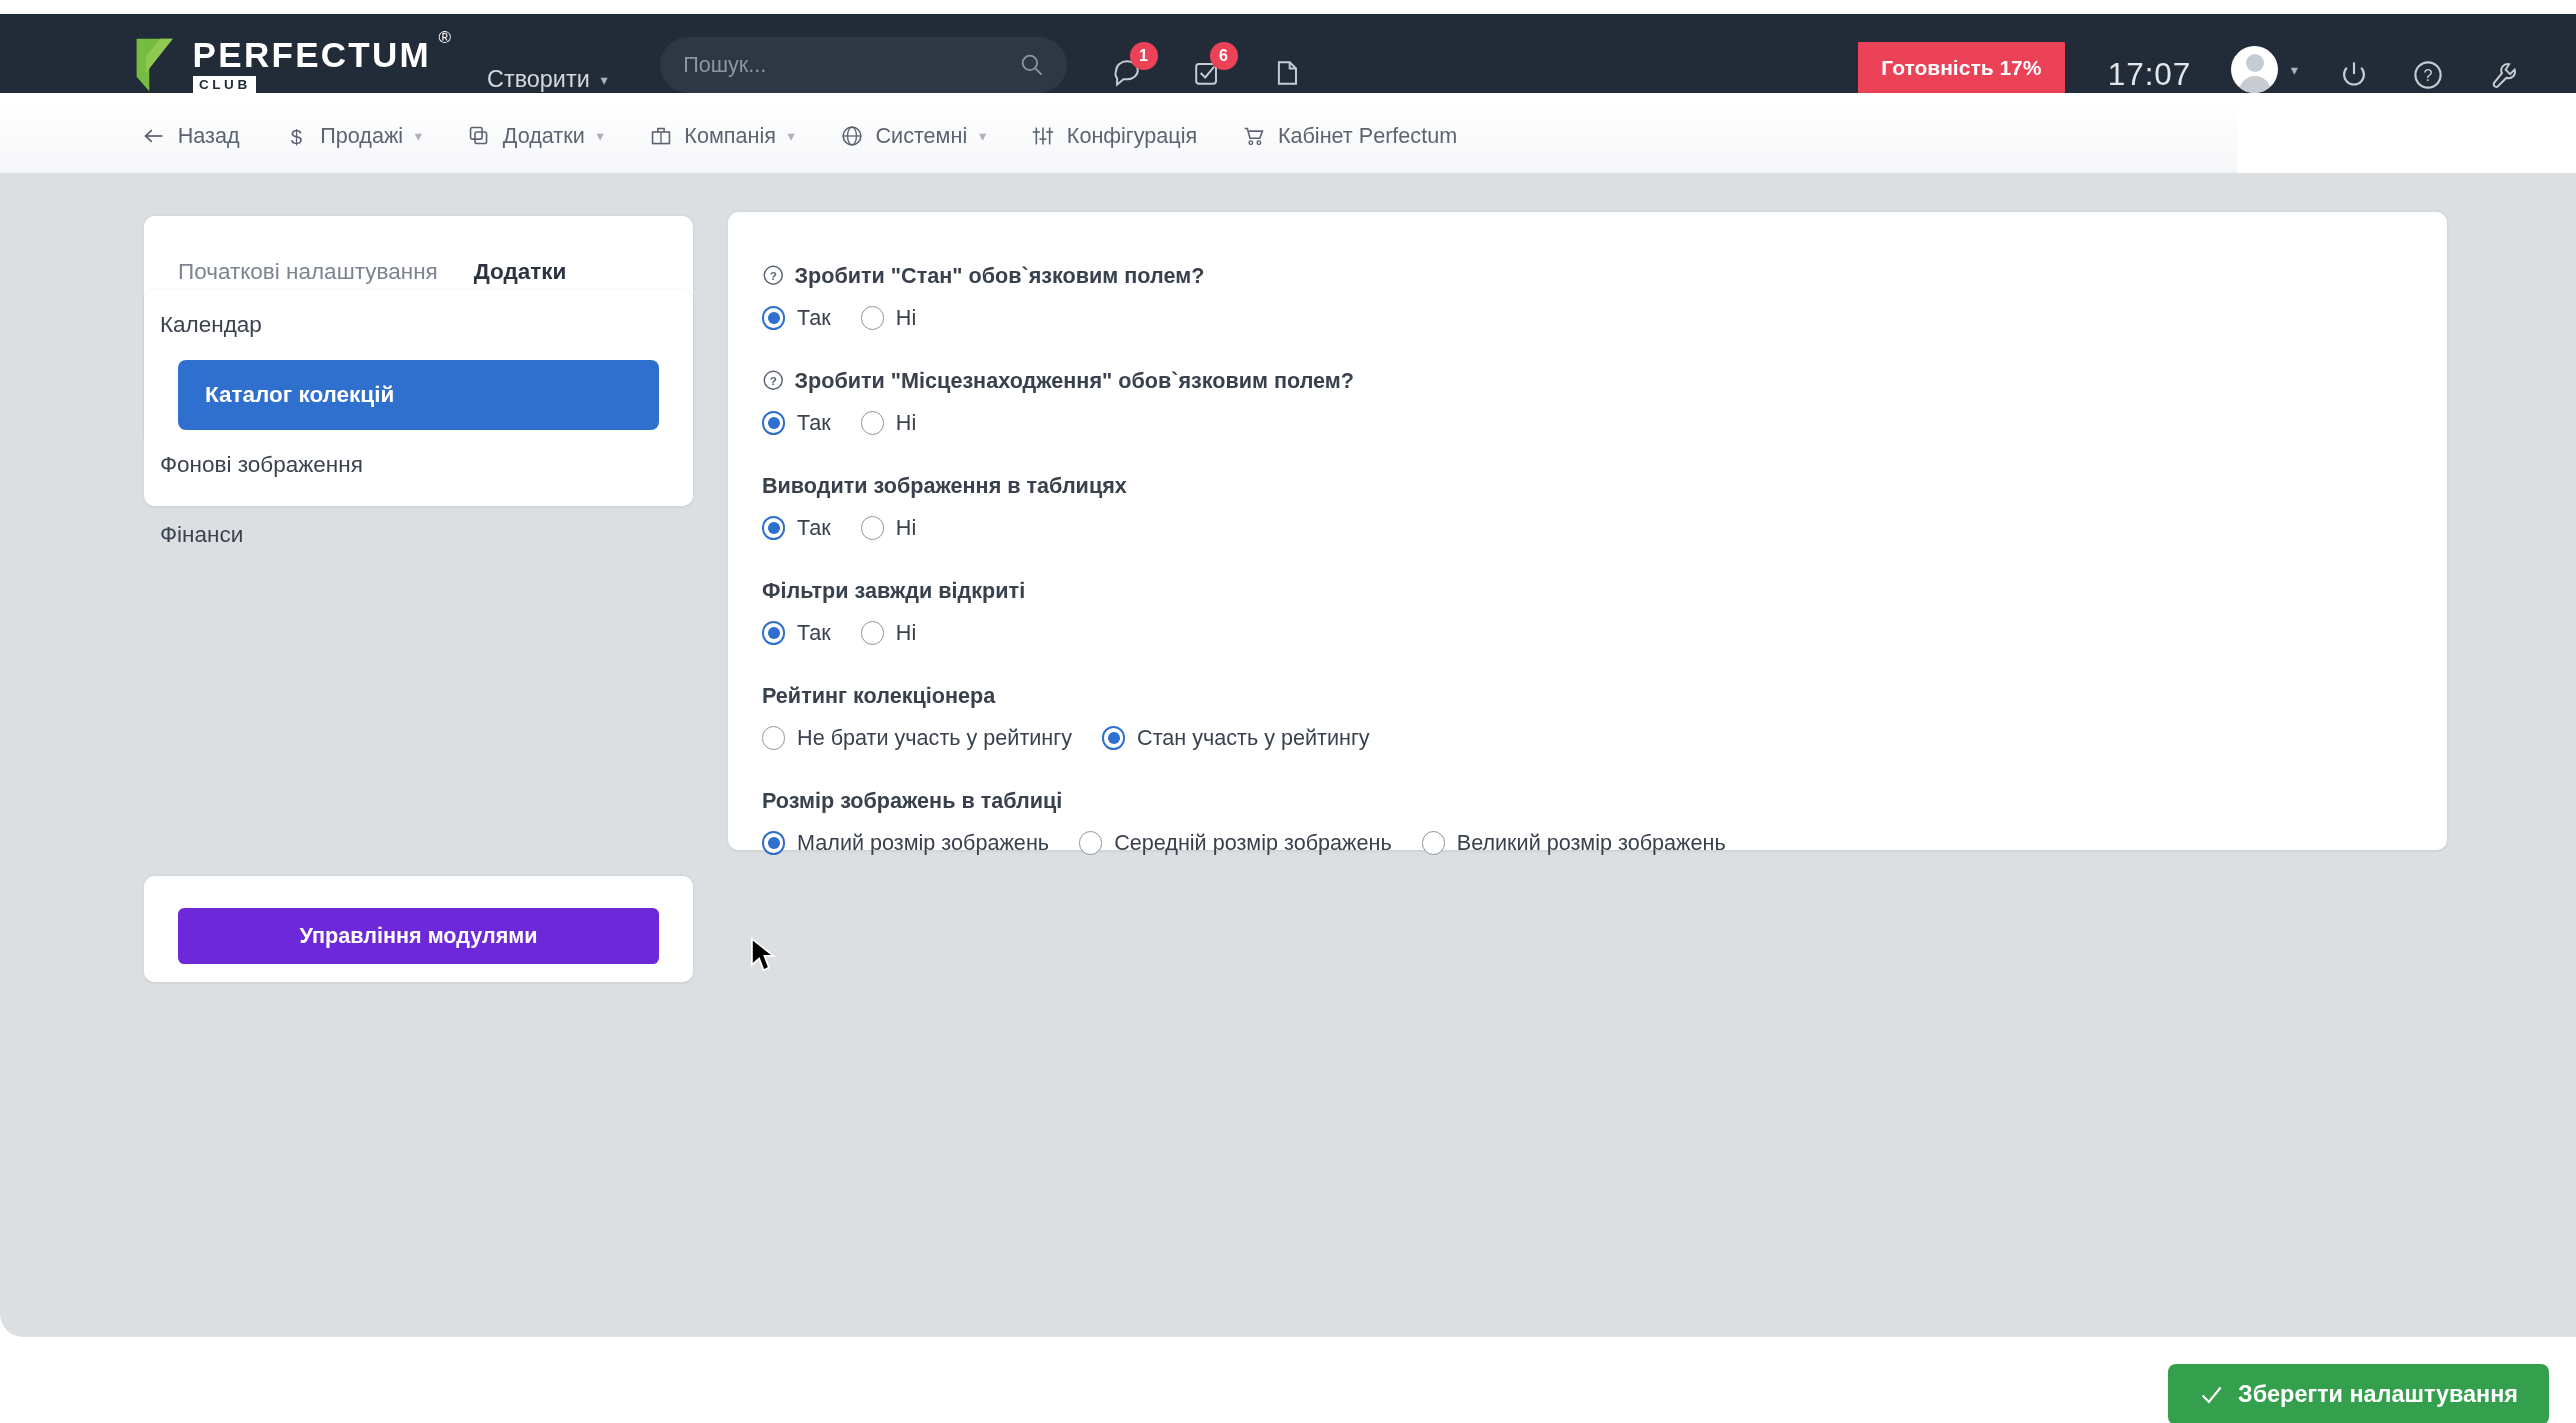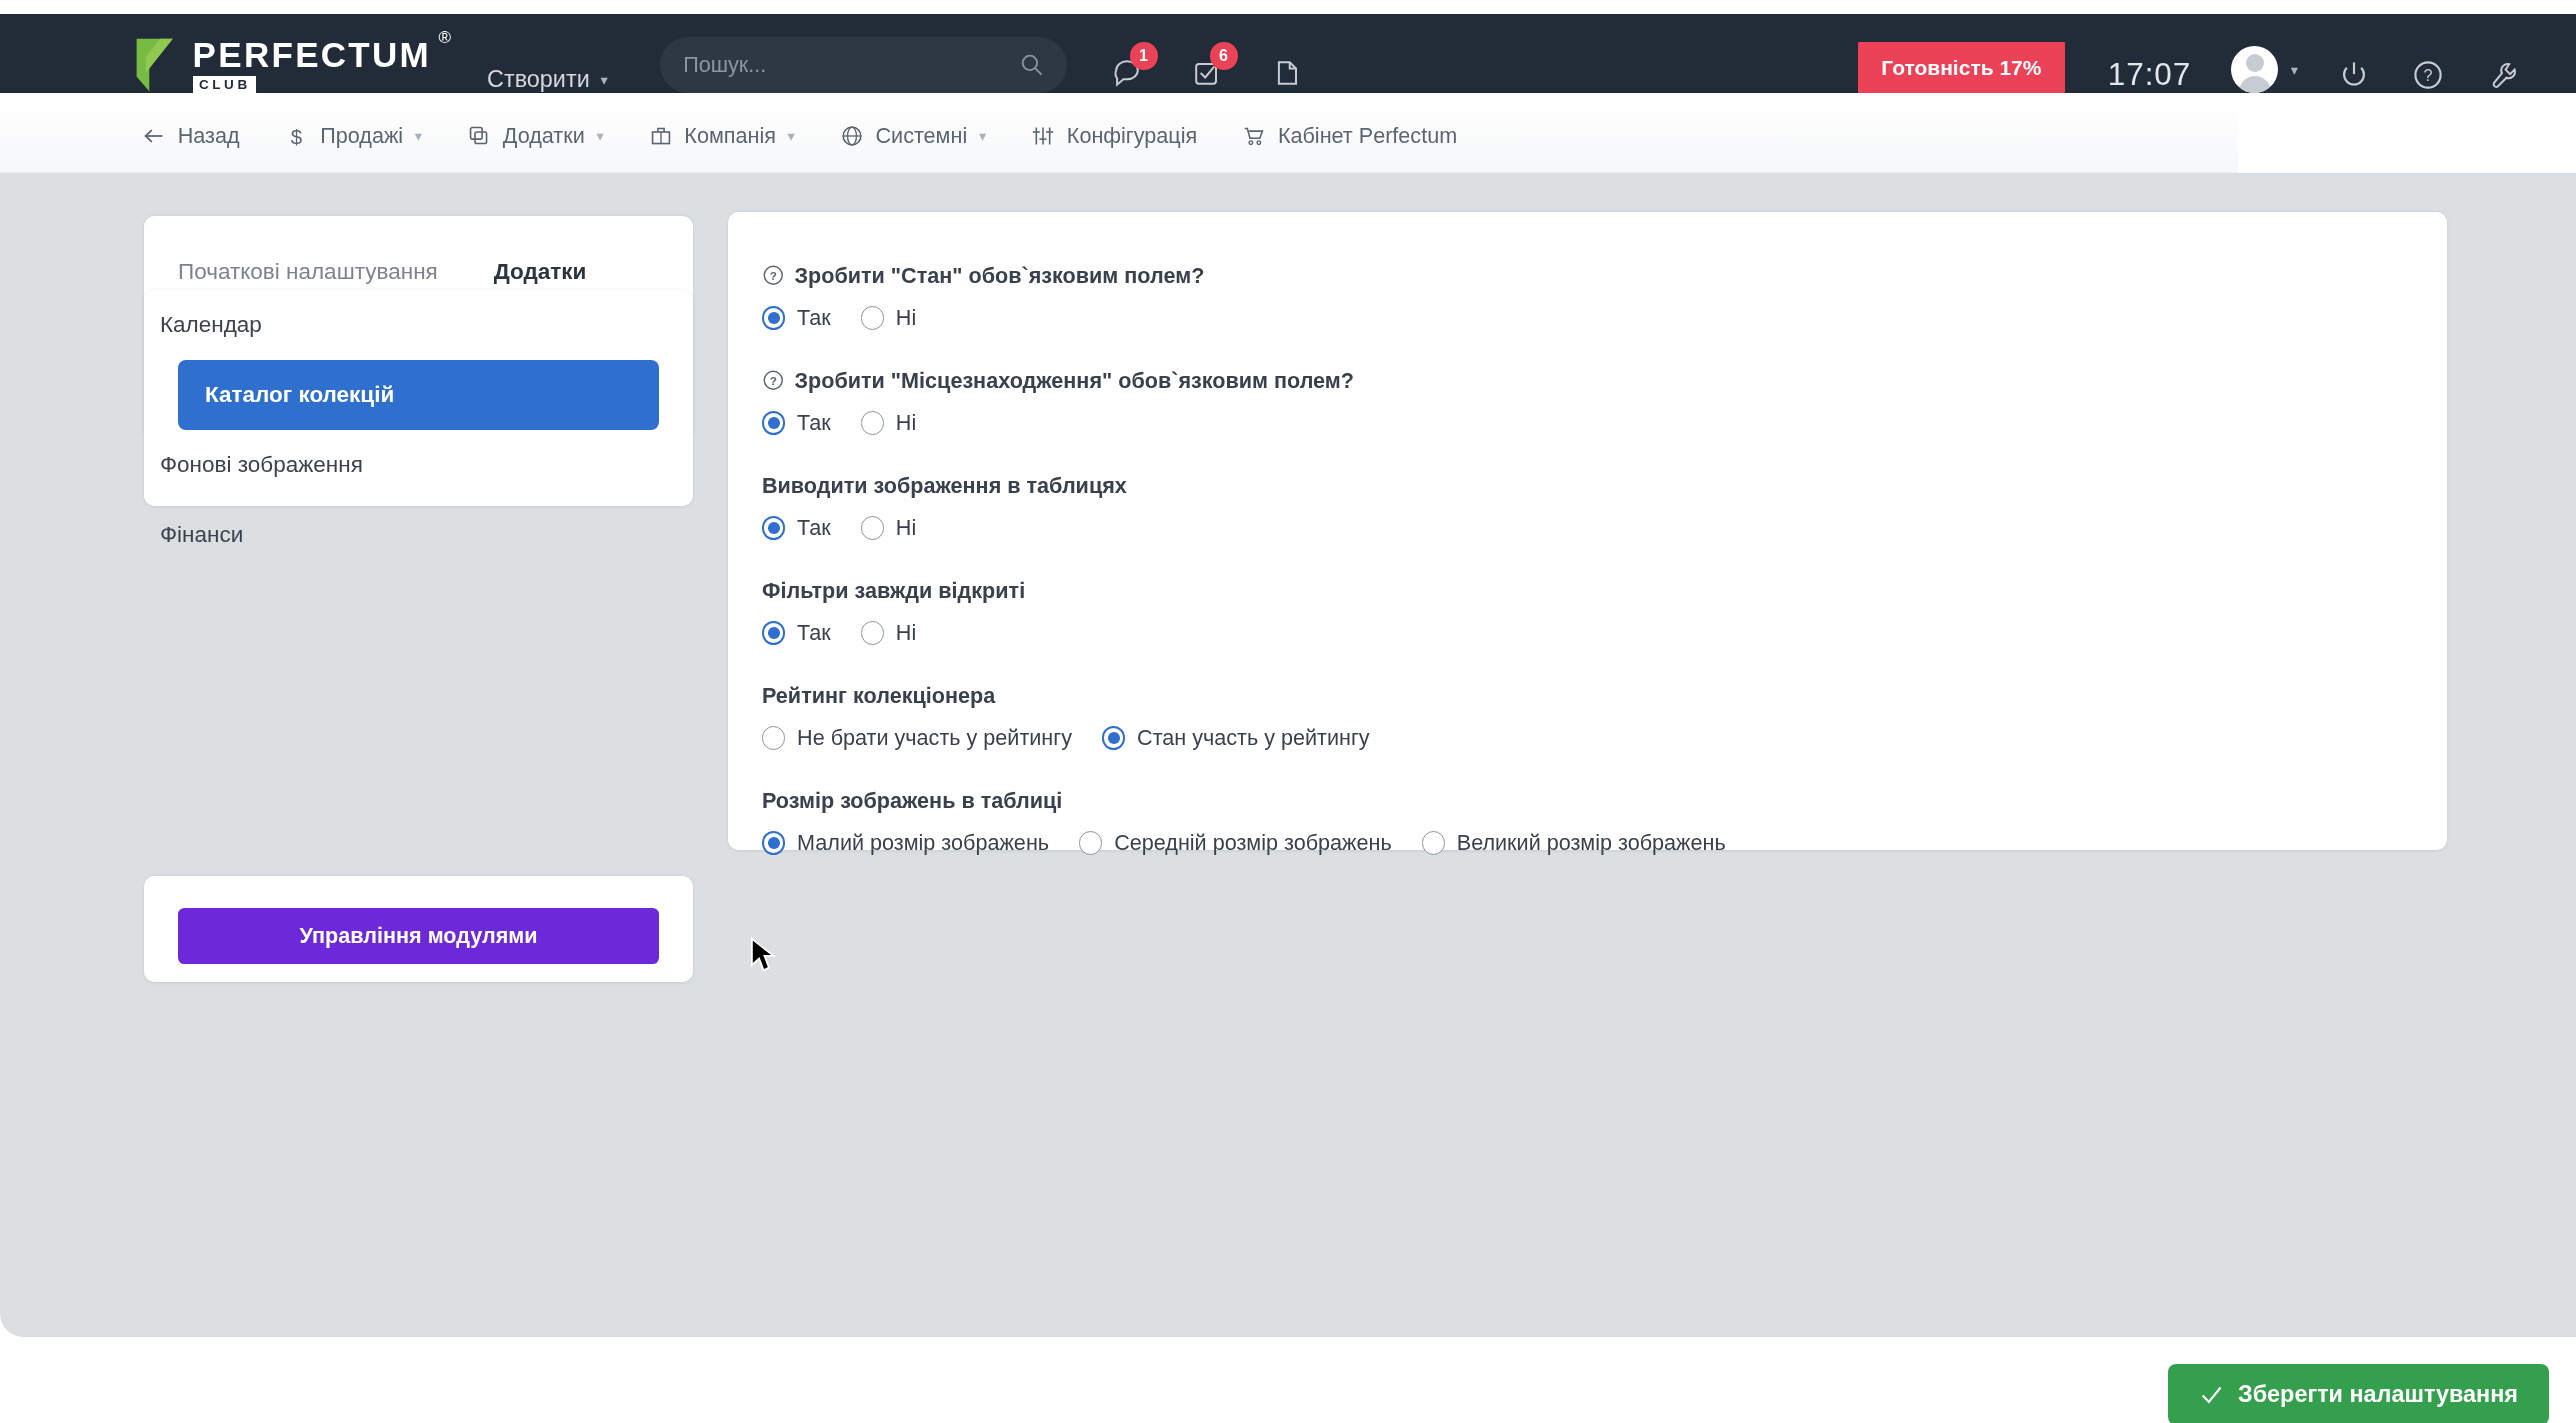--- a/index.html
+++ b/index.html
@@ -102,21 +102,21 @@
   .content {
     position: absolute; left: 0; top: 173px; width: 2576px; height: 1164px;
     background: #dcdfe2; border-bottom-left-radius: 23.4px;
   }
   .card {
     background: #ffffff; border-radius: 10.8px;
     box-shadow: 0 0.9px 3.6px rgba(0,0,0,0.08);
   }
 
   .side-card { position: absolute; left: 144px; top: 43px; width: 549px; height: 227px; padding: 0 34px; }
-  .tabs { display: flex; gap: 56px; padding-top: 43px; position: relative; }
+  .tabs { display: flex; gap: 36px; padding-top: 43px; position: relative; }
   .tab { font-size: 22.5px; color: #7b838f; padding-bottom: 20px; cursor: pointer; }
   .tab.active { color: #2c3440; font-weight: bold; }
   .tabs::after {
     content: ""; position: absolute; left: 0; right: 0; bottom: 0;
     height: 2.7px; background: #eceef1;
   }
   .tab.active::after {
     content: ""; position: absolute; bottom: 0; height: 4.5px;
     background: #3cab5a; left: 0; right: 0;
   }

